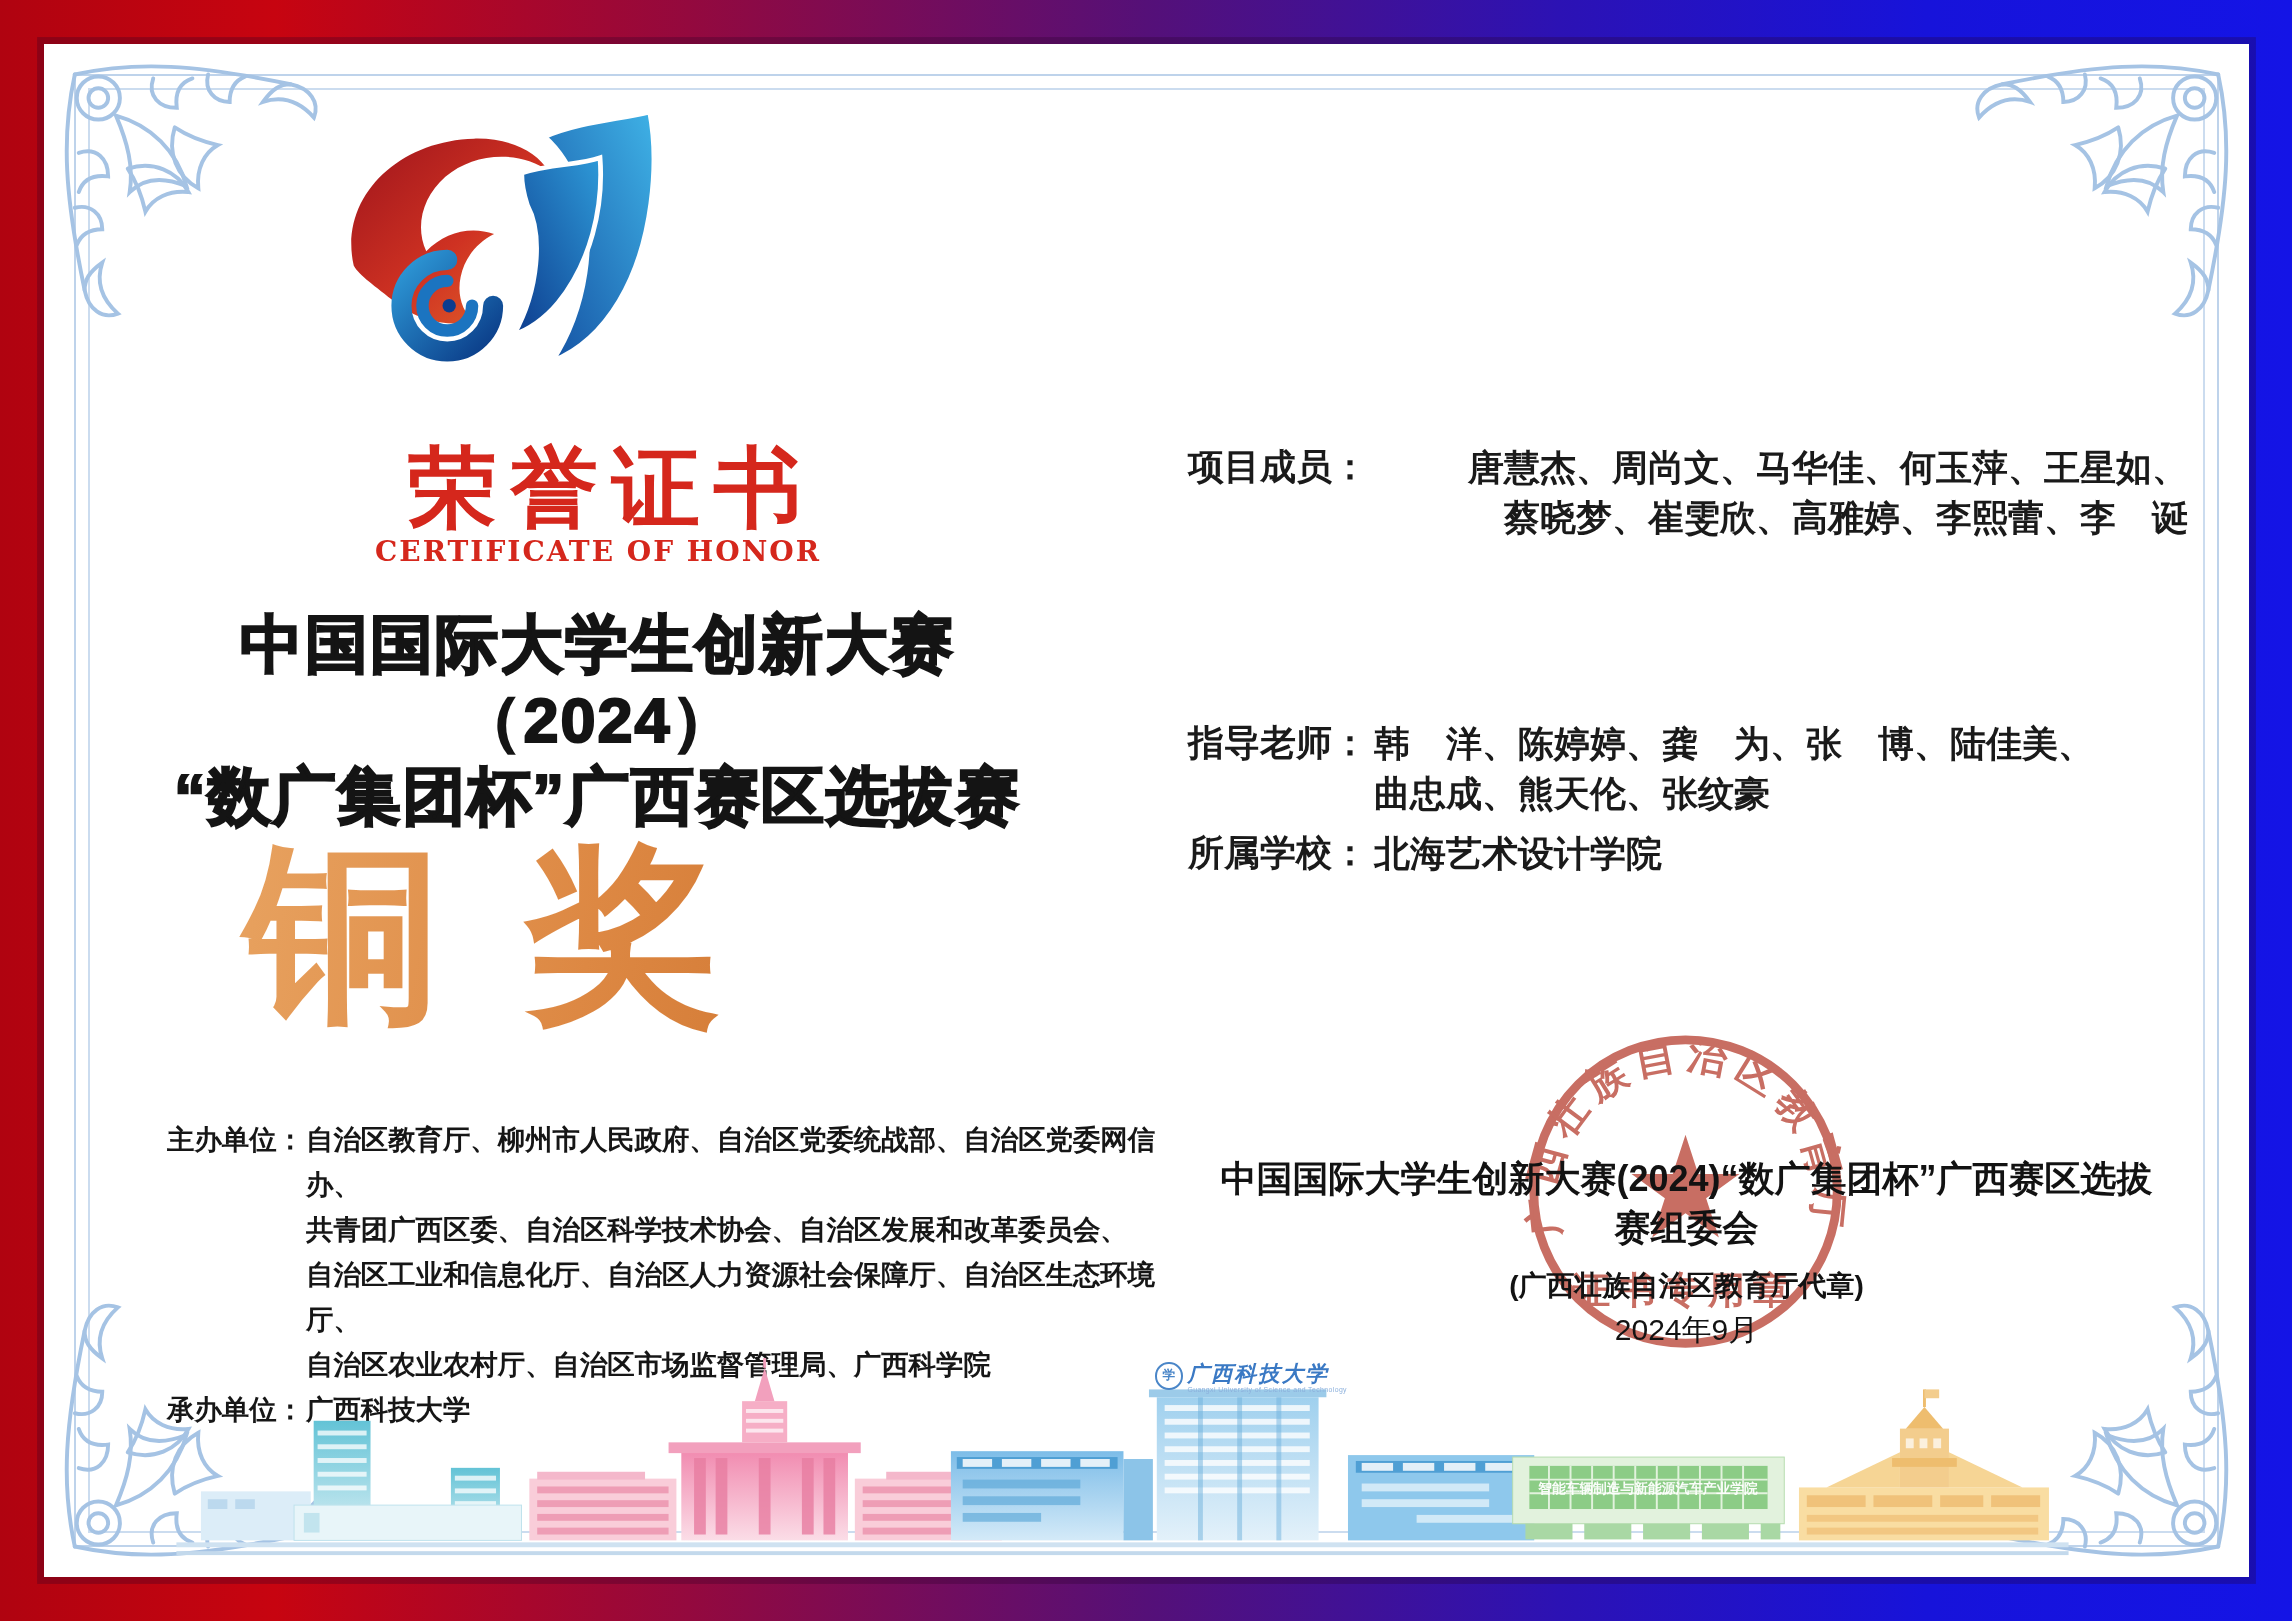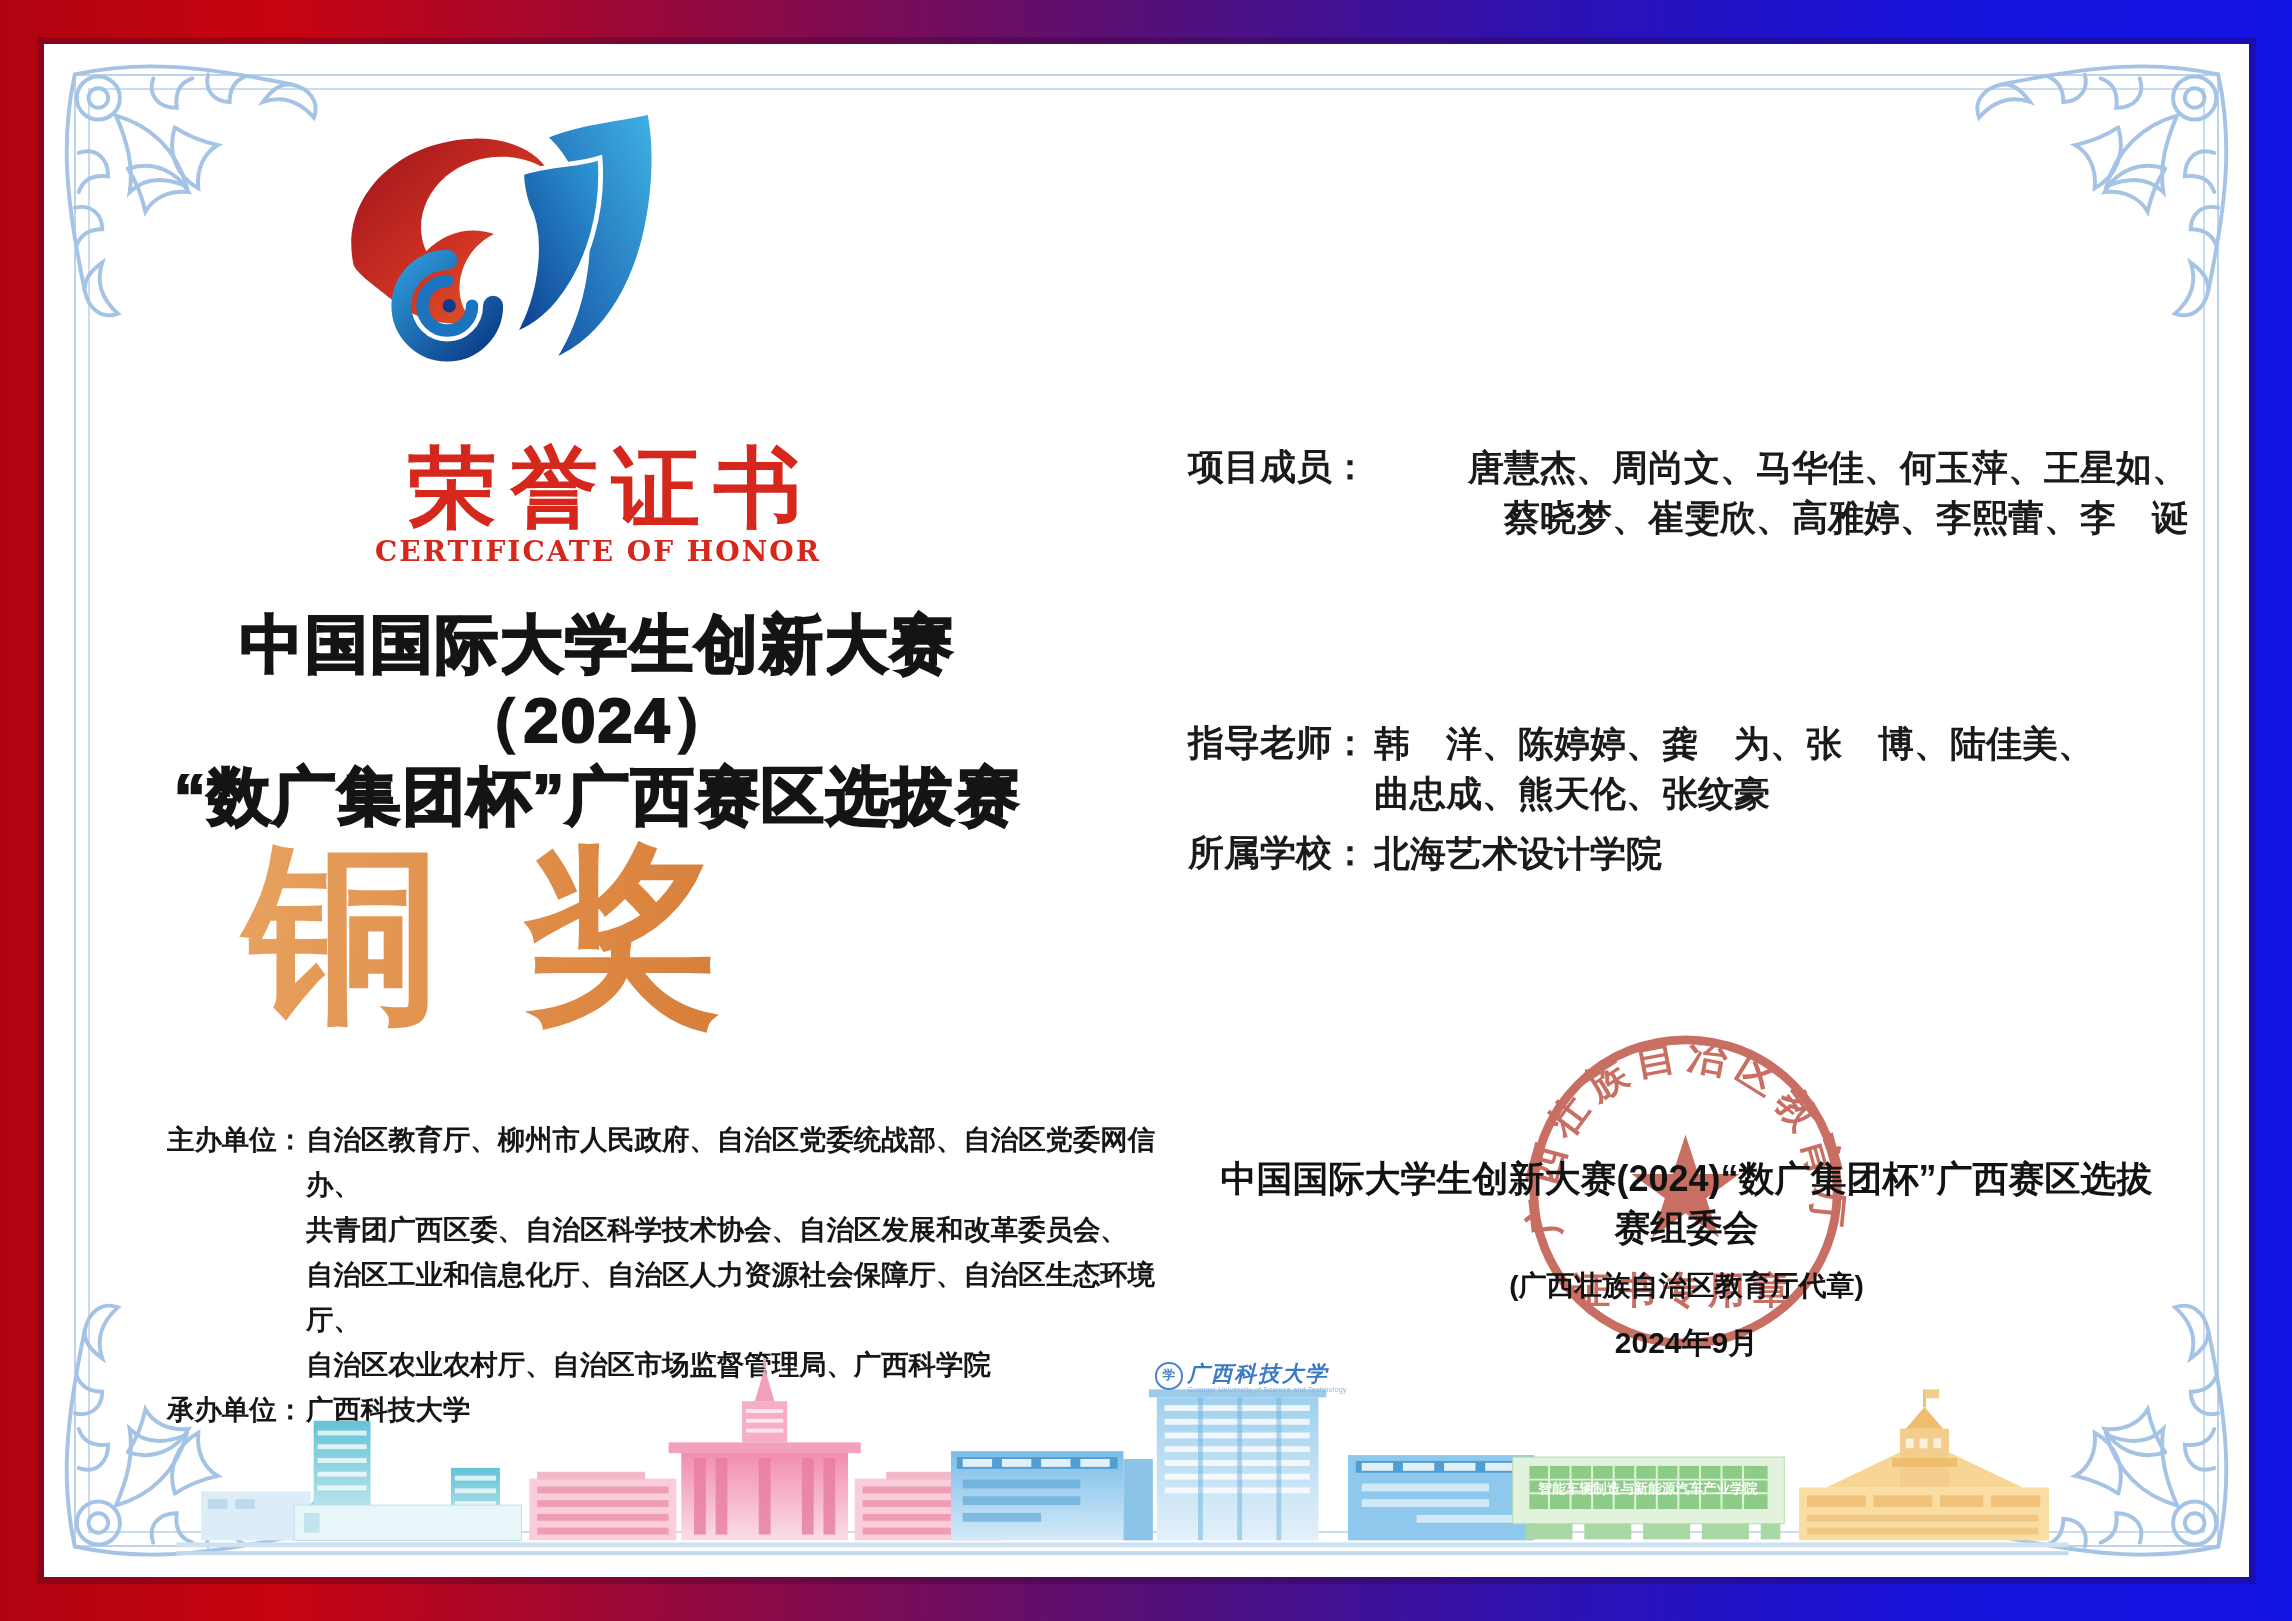--- a/index.html
+++ b/index.html
@@ -35,21 +35,21 @@
           line-height:50px;white-space:pre-line;}
   
   .orgs{left:125px;top:1117px;width:1039px;color:#161616;}
   .orow{display:flex;align-items:flex-start;}
   .olabel{flex:0 0 139px;font-size:27.4px;font-weight:800;white-space:nowrap;line-height:45px;margin-left:42px;}
   .ovalue{font-size:27.4px;font-weight:700;line-height:45px;white-space:pre-line;width:863px;}
   
   .committee{left:1206px;top:1155px;width:961px;text-align:center;color:#121212;z-index:2;}
   .cline1{font-size:36px;font-weight:700;}
   .cline2{font-size:28px;font-weight:700;margin-top:13.7px;}
-  .cdate{font-size:30px;font-weight:700;margin-top:18px;}
+  .cdate{font-size:30px;font-weight:400;margin-top:5px;}
   .sealwrap{left:1517px;top:1031px;z-index:1;opacity:.85;}
   
   .unilogo{left:1155px;top:1362px;display:flex;align-items:flex-start;gap:4.9px;z-index:1;}
   .uniball{width:23.5px;height:23.5px;border:2px solid #4a86c8;border-radius:50%;
            color:#4a86c8;font-size:12.7px;line-height:23.5px;text-align:center;font-weight:700;}
   .unitext{display:flex;flex-direction:column;}
   .unizh{font-family:"DejaVu Serif","Liberation Serif",serif;font-style:italic;
          font-size:21.6px;font-weight:700;color:#3a79c4;letter-spacing:2px;line-height:23.5px;}
   .unien{font-size:6.9px;color:#8cb0dc;letter-spacing:0.4px;}
   svg{display:block;}

